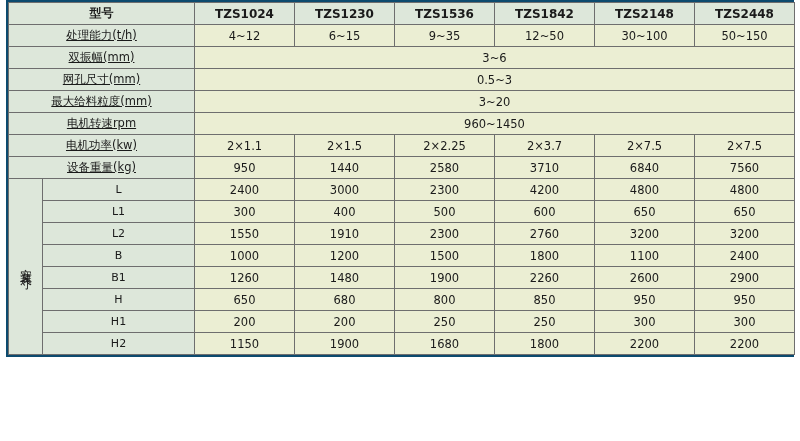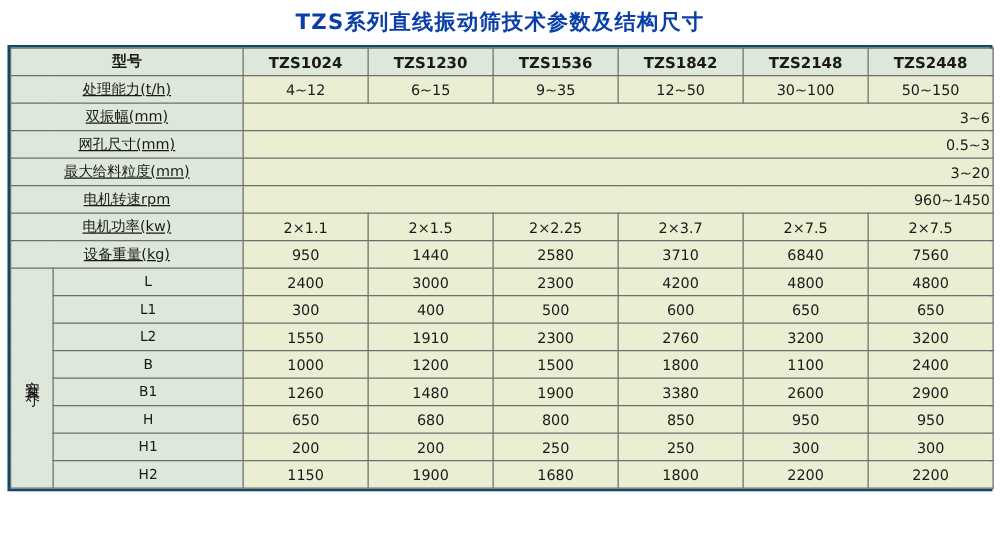--- a/index.html
+++ b/index.html
@@ -65,21 +65,20 @@
     font-size: 11.5px;
     text-decoration: underline;
   }
   .val {
     background: #ebeed3;
     font-size: 11.5px;
   }
   .val-span {
     background: #ebeed3;
     font-size: 11.5px;
-    text-align: right;
   }
   .sub-lbl {
     background: #dde7da;
     font-size: 11px;
   }
   .vert-lbl {
     background: #dde7da;
     font-size: 12px;
     width: 34px;
   }
@@ -89,21 +88,20 @@
     letter-spacing: 3px;
     display: inline-block;
     line-height: 1.1;
   }
 </style>
 </head>
 <body>
 
 <div class="page">
 
-  <div class="title">TZS系列直线振动筛技术参数及结构尺寸</div>
 
   <div class="table-wrap">
     <table>
       <colgroup>
         <col style="width:34px">
         <col style="width:152px">
         <col style="width:100px">
         <col style="width:100px">
         <col style="width:100px">
         <col style="width:100px">
@@ -211,21 +209,21 @@
           <td class="val">1800</td>
           <td class="val">1100</td>
           <td class="val">2400</td>
         </tr>
 
         <tr>
           <td class="sub-lbl">B1</td>
           <td class="val">1260</td>
           <td class="val">1480</td>
           <td class="val">1900</td>
-          <td class="val">3380</td>
+          <td class="val">2260</td>
           <td class="val">2600</td>
           <td class="val">2900</td>
         </tr>
 
         <tr>
           <td class="sub-lbl">H</td>
           <td class="val">650</td>
           <td class="val">680</td>
           <td class="val">800</td>
           <td class="val">850</td>

